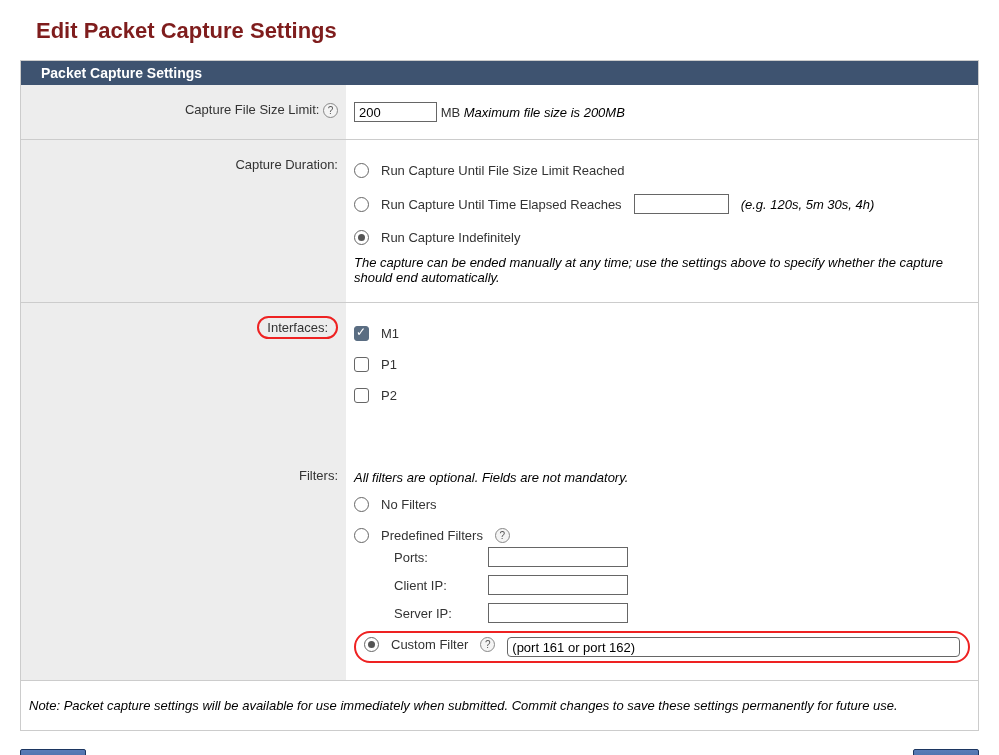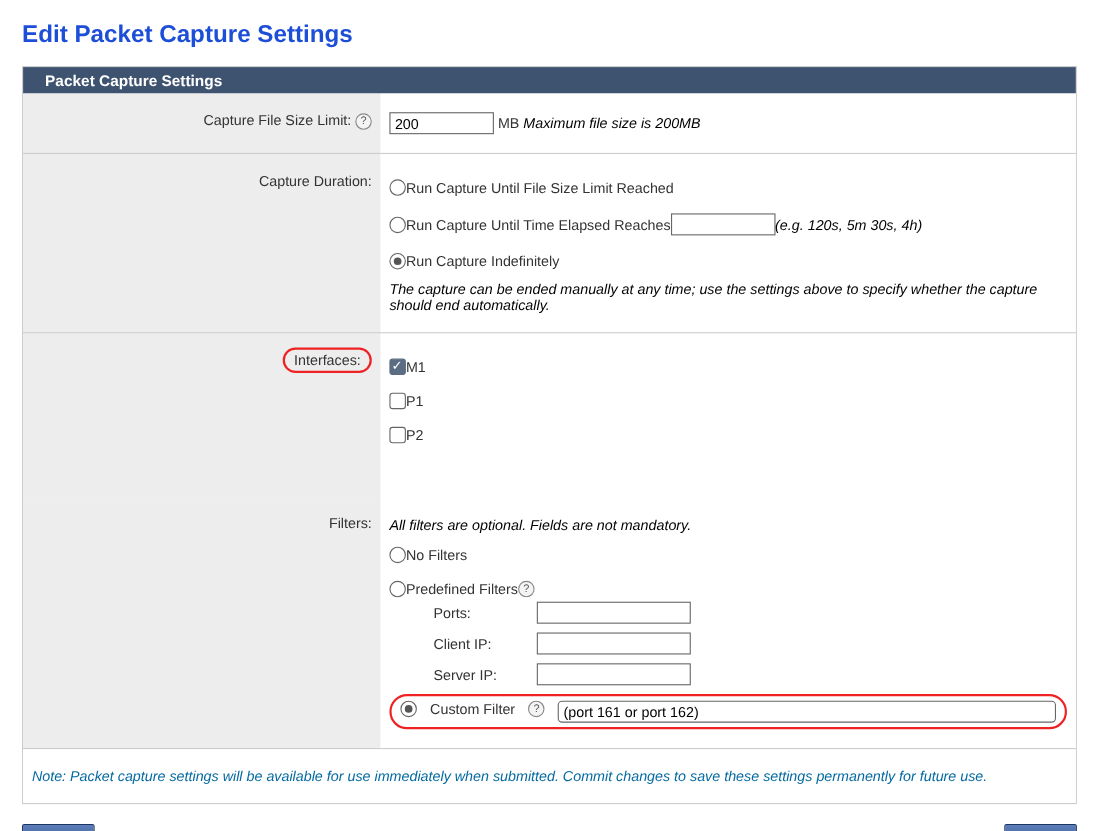--- a/index.html
+++ b/index.html
@@ -6,24 +6,24 @@
   body {
     margin: 0;
     padding: 0;
     font-family: Arial, Helvetica, sans-serif;
     font-size: 13px;
     color: #333;
     background: #fff;
     width: 999px;
   }
   .page-title {
-    color: #1d4ed8;
+    color: #7f1d1d;
     font-size: 22px;
     font-weight: bold;
-    padding: 18px 0 8px 20px;
+    padding: 18px 0 8px 36px;
   }
   .outer {
     margin: 8px 20px 0 20px;
     border: 1px solid #ccc;
   }
   .section-header-dark {
     background: #3e5370;
     color: #fff;
     font-weight: bold;
     font-size: 14px;
@@ -77,20 +77,21 @@
     padding: 1px 4px;
     border: 1px solid #666;
     background: #fff;
   }
   .disabled-input {
     background: #e3e3e3;
   }
   .radio-row, .check-row {
     display: flex;
     align-items: center;
+    gap: 12px;
     margin: 6px 0 16px 0;
   }
   .radio-row:last-child, .check-row:last-child { margin-bottom: 8px; }
   .radio-circle {
     width: 15px; height: 15px;
     border: 1px solid #666;
     border-radius: 50%;
     position: relative;
     flex-shrink: 0;
   }
@@ -123,21 +124,21 @@
   }
   .subfield {
     display: flex;
     align-items: center;
     gap: 14px;
     margin: 4px 0 8px 40px;
   }
   .subfield label { width: 80px; }
   .note {
     font-style: italic;
-    color: #0369a1;
+    color: #000000;
     padding: 6px 8px;
     background: #fff;
   }
   .button-bar {
     display: flex;
     justify-content: space-between;
     padding: 18px 20px 10px 20px;
   }
   .btn {
     display: inline-block;
@@ -172,21 +173,21 @@
 
   <table class="form">
 
     <tbody>
         <tr>
       <td class="labelcell">
         <span>Capture File Size Limit:</span>
         <span class="help-icon">?</span>
       </td>
       <td class="valuecell">
-        <input type="text" style="width: 95px;" value="200">
+        <input type="text" style="width: 83px;" value="200">
         <span>MB</span>
         <span class="hint">Maximum file size is 200MB</span>
       </td>
     </tr>
 
     <tr>
       <td class="labelcell">Capture Duration:</td>
       <td class="valuecell">
         <div class="radio-row">
           <span class="radio-circle"></span>

